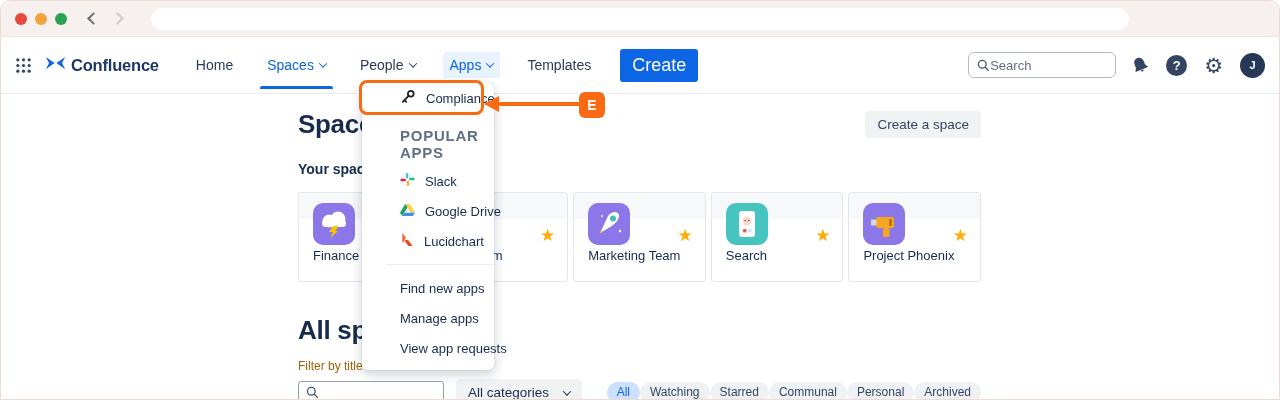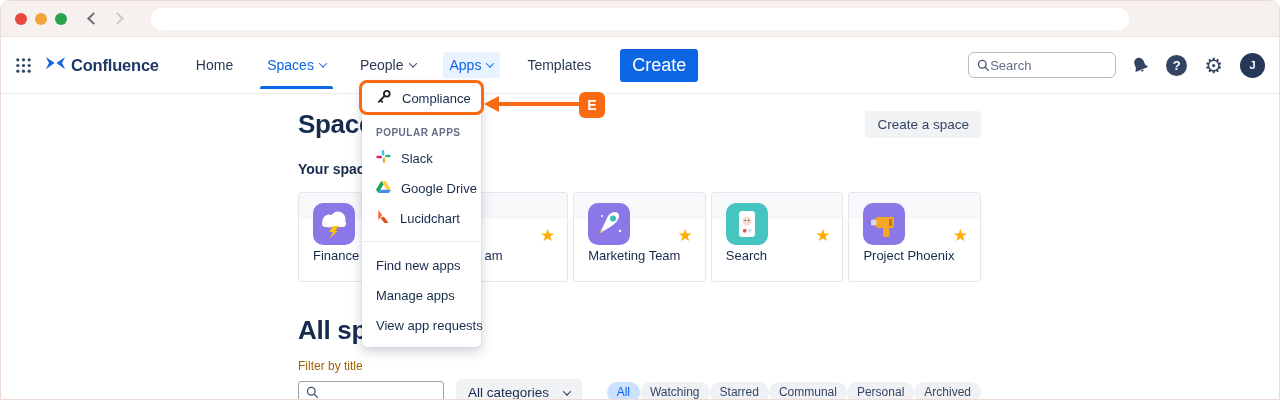--- a/index.html
+++ b/index.html
@@ -68,25 +68,25 @@
                   display:flex; align-items:center; padding:0 7px; }
   .categories-btn { margin-left:12px; height:27px; padding:0 12px; background:#F1F2F4; border:none;
                     border-radius:5px; display:flex; align-items:center; gap:9px; font-size:13.5px;
                     font-weight:500; color:#172B4D; font-family:inherit; cursor:pointer; }
   .chips { margin-left:auto; display:flex; gap:0; }
   .chip { height:21px; line-height:21px; padding:0 10px; border-radius:11px; background:#F0F1F4;
           font-size:12px; color:#344563; cursor:pointer; }
   .chip.selected { background:#CCE0FF; color:#0C66E4; }
 
   
-  .apps-menu { position:absolute; left:361px; top:82px; width:119px; background:#fff; border-radius:5px;
-               box-shadow:0 4px 12px rgba(9,30,66,.22), 0 0 1px rgba(9,30,66,.3); z-index:10; padding-bottom:7px; }
+  .apps-menu { position:absolute; left:361px; top:82px; width:132px; background:#fff; border-radius:5px;
+               box-shadow:0 4px 12px rgba(9,30,66,.22), 0 0 1px rgba(9,30,66,.3); z-index:10; padding-bottom:7px;padding-left:24px; }
   .menu-item { height:30px; display:flex; align-items:center; gap:10px; padding:0 14px; font-size:13px;
                color:#172B4D; cursor:pointer; white-space:nowrap; }
-  .menu-section { margin-top:8px; padding:6px 14px 5px; font-size:10px; font-weight:700; color:#626F86;
+  .menu-section { margin-top:8px; padding:6px 14px 5px; font-size:15px; font-weight:700; color:#626F86;
                   letter-spacing:.05em; }
   .menu-divider { height:1px; background:#EBECF0; margin:8px 0; }
 
   
   .ann-box { position:absolute; left:358px; top:79px; width:125px; height:35px; border:3px solid #F96A13;
              border-radius:8px; z-index:30; pointer-events:none; }
   .ann-line { position:absolute; left:497px; top:101px; width:81px; height:4px; background:#F96A13; z-index:30; }
   .ann-head { position:absolute; left:483px; top:95px; width:0; height:0; border-top:8px solid transparent;
               border-bottom:8px solid transparent; border-right:15px solid #F96A13; z-index:30; }
   .ann-badge { position:absolute; left:578px; top:91px; width:26px; height:26px; background:#F96A13;

